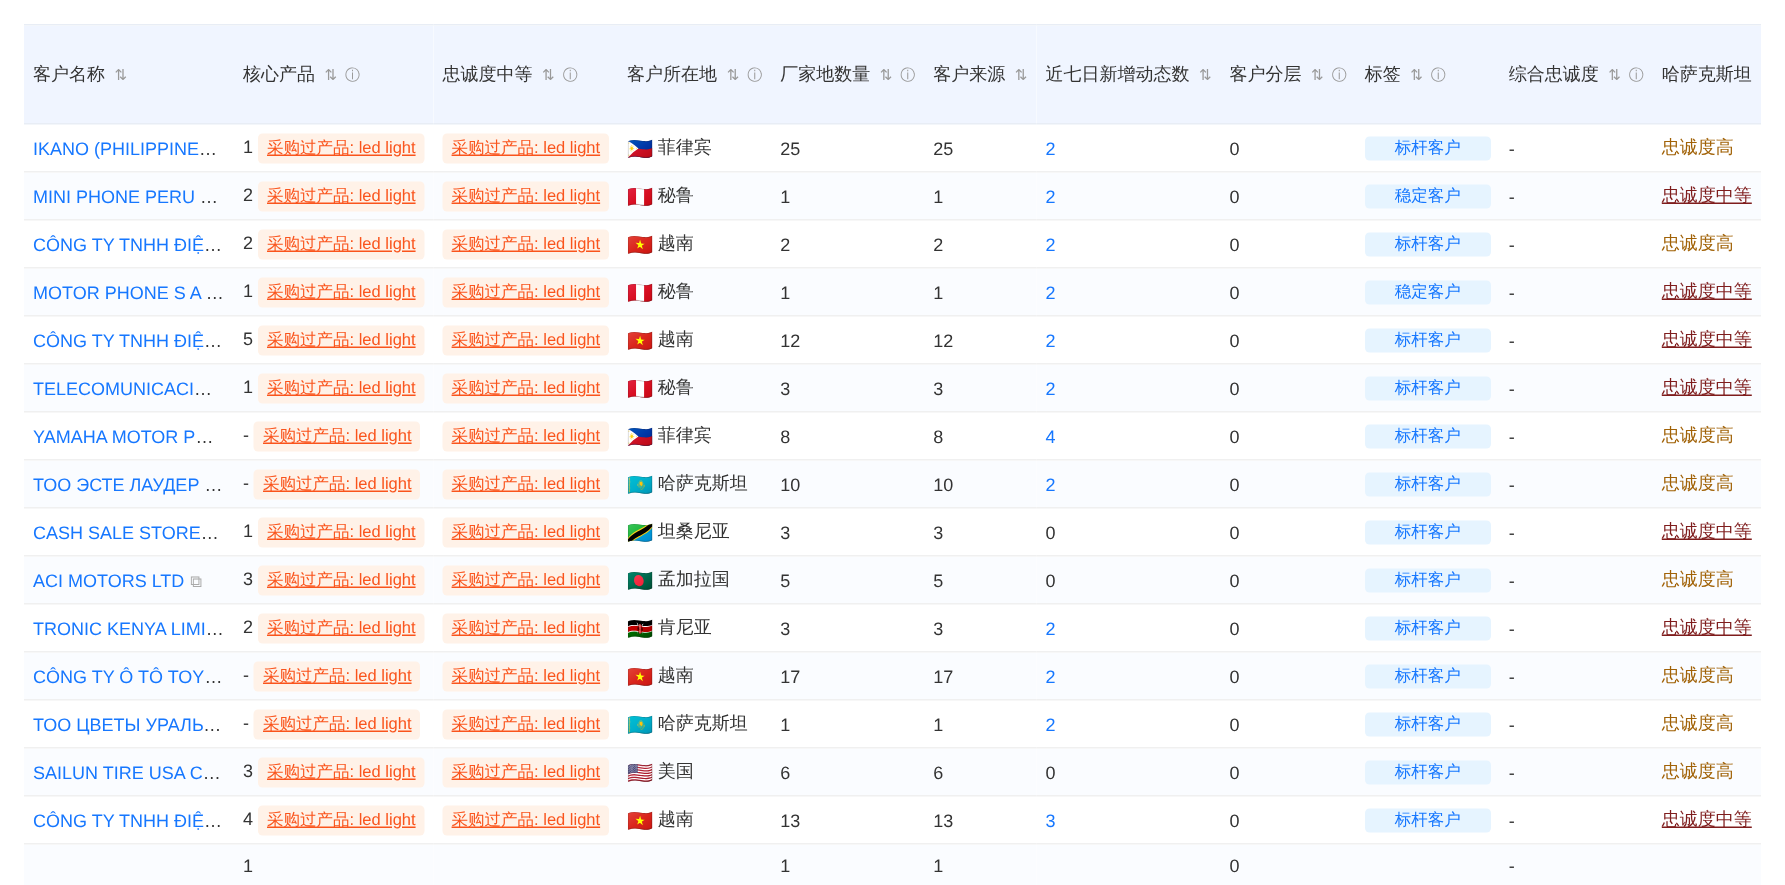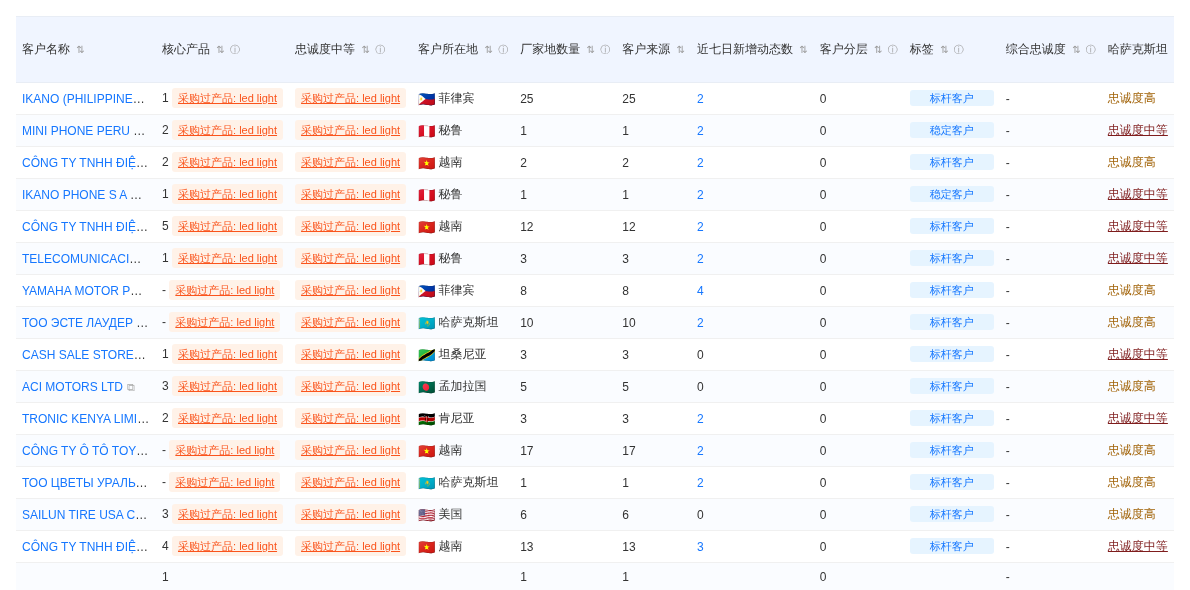--- a/index.html
+++ b/index.html
@@ -151,21 +151,21 @@
             </td>
             <td>2</td>
             <td>2</td>
             <td><span class="blue-num">2</span></td>
             <td>0</td>
             <td><span class="tag-label">标杆客户</span></td>
             <td>-</td>
             <td><span class="loyalty-high">忠诚度高</span></td>
           </tr>
           <tr>
-            <td><span class="customer-name">IKANO PHONE S A C</span><span class="copy-icon">⧉</span></td>
+            <td><span class="customer-name">MOTOR PHONE S A C</span><span class="copy-icon">⧉</span></td>
             <td>1 <span class="product-tag">采购过产品: led light</span></td>
             <td><span class="product-tag">采购过产品: led light</span></td>
             <td>
               <span class="country-cell"><span class="flag">🇵🇪</span>秘鲁</span>
             </td>
             <td>1</td>
             <td>1</td>
             <td><span class="blue-num">2</span></td>
             <td>0</td>
             <td><span class="tag-label">稳定客户</span></td>

